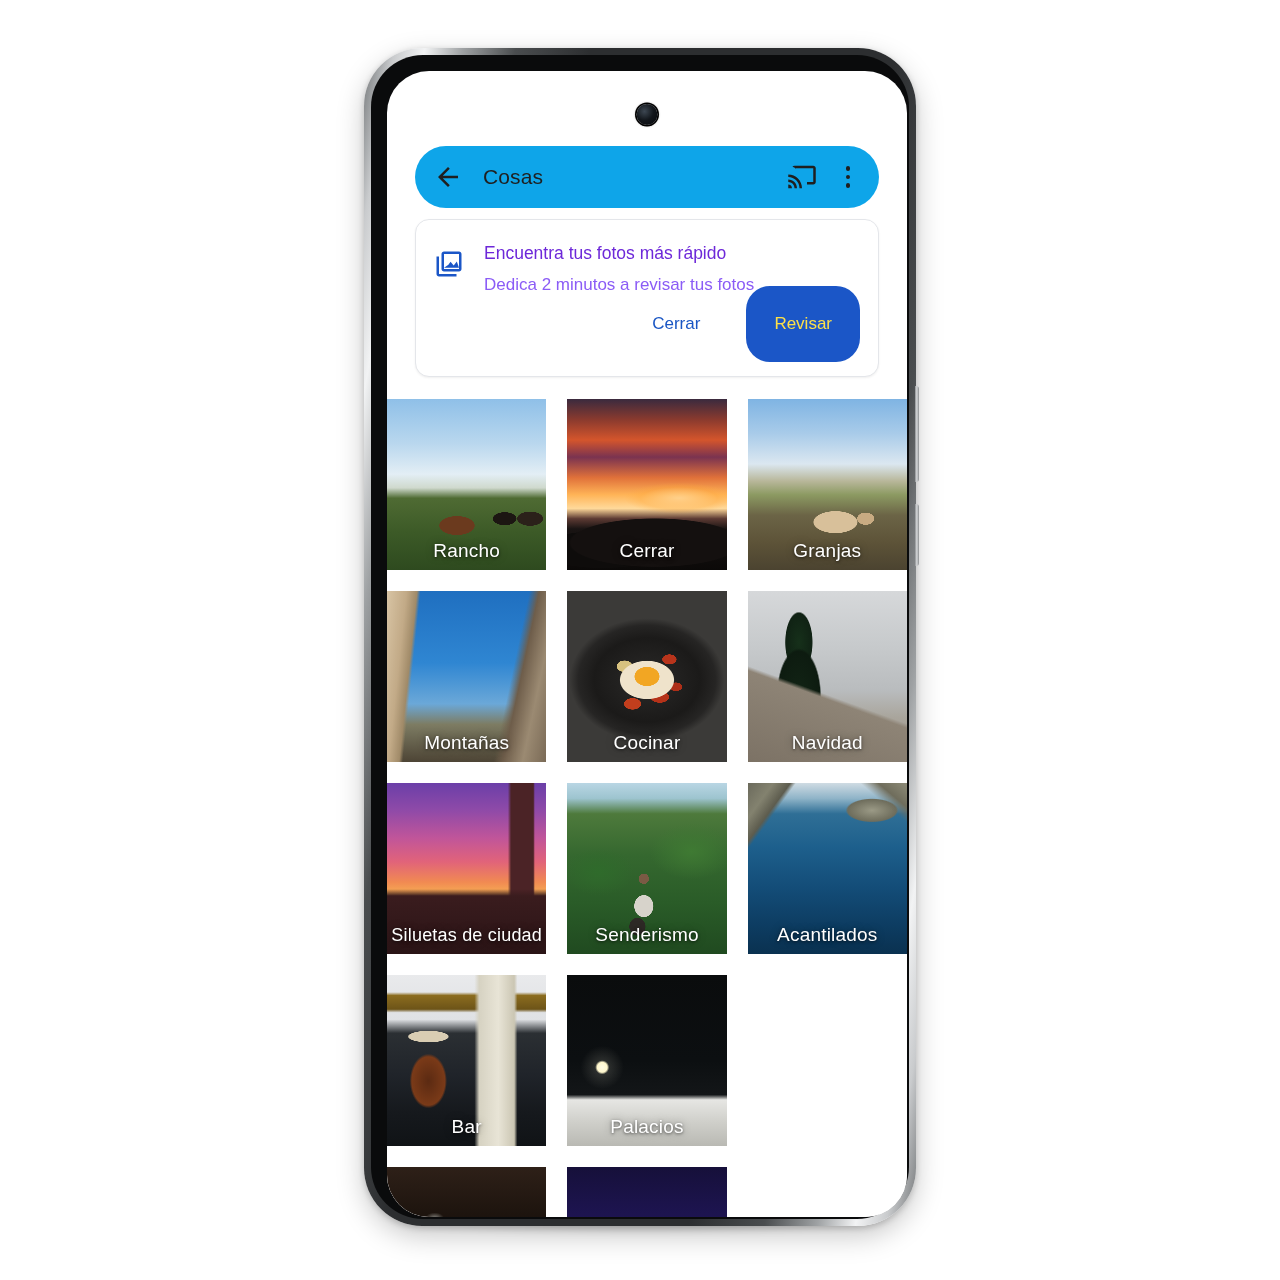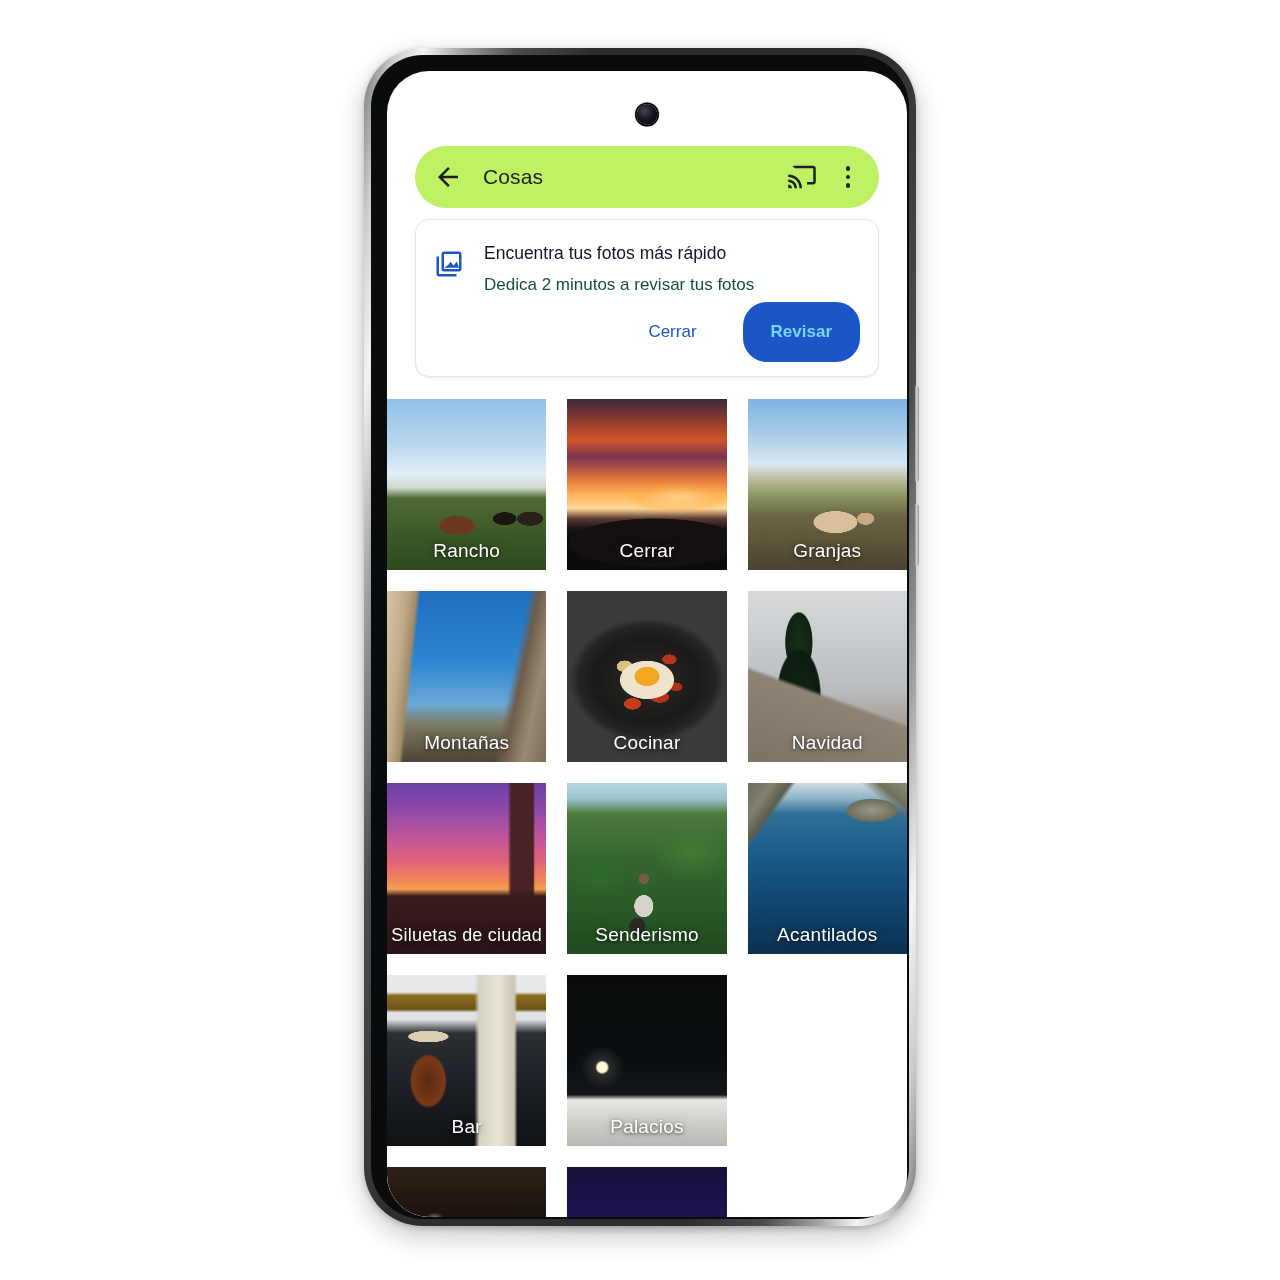--- a/index.html
+++ b/index.html
@@ -104,21 +104,21 @@
   }
 
   
   #app-header {
     position: absolute;
     left: 28px;
     top: 75px;
     width: 464px;
     height: 62px;
     border-radius: 31px;
-    background: #bef264;
+    background: #0ea5e9;
     display: flex;
     align-items: center;
     padding: 0 10px 0 18px;
     box-sizing: border-box;
   }
   #back-arrow { width: 30px; height: 30px; flex: 0 0 auto; cursor: pointer; }
   #header-title {
     margin-left: 20px;
     flex: 1 1 auto;
     font-size: 21px;
@@ -139,50 +139,49 @@
     height: 158px;
     background: #ffffff;
     border: 1px solid #e4e6ea;
     border-radius: 14px;
     box-sizing: border-box;
     box-shadow: 0 1px 2px rgba(60,64,67,0.08);
   }
   #promo-body { display: flex; padding: 22px 20px 0 18px; }
   #promo-icon { width: 30px; height: 30px; flex: 0 0 auto; margin-top: 7px; }
   #promo-texts { margin-left: 20px; }
-  #promo-title { font-size: 17.5px; color: #0f172a; line-height: 1.35; }
-  #promo-sub   { font-size: 17px; color: #14532d; margin-top: 8px; line-height: 1.35; }
+  #promo-title { font-size: 17.5px; color: #6d28d9; line-height: 1.35; }
+  #promo-sub   { font-size: 17px; color: #8b5cf6; margin-top: 8px; line-height: 1.35; }
   #promo-actions {
     position: absolute;
     right: 18px;
     bottom: 14px;
     display: flex;
     align-items: center;
     gap: 28px;
   }
   #btn-cerrar {
     font-size: 17px;
     color: #1a56c4;
     background: transparent;
     border: none;
     padding: 10px 18px;
     border-radius: 22px;
     cursor: pointer;
     font-family: inherit;
   }
   #btn-revisar {
     font-size: 17px;
-    color: #7dd3fc;
+    color: #fde047;
     background: #1b56c7;
     border: none;
-    padding: 20px 28px;
+    padding: 28px 28px;
     border-radius: 24px;
     cursor: pointer;
     font-family: inherit;
-    font-weight: bold;
   }
 
   
   #photo-grid {
     position: absolute;
     left: 0;
     top: 328px;
     width: 520px;
     display: grid;
     grid-template-columns: repeat(3, 1fr);

